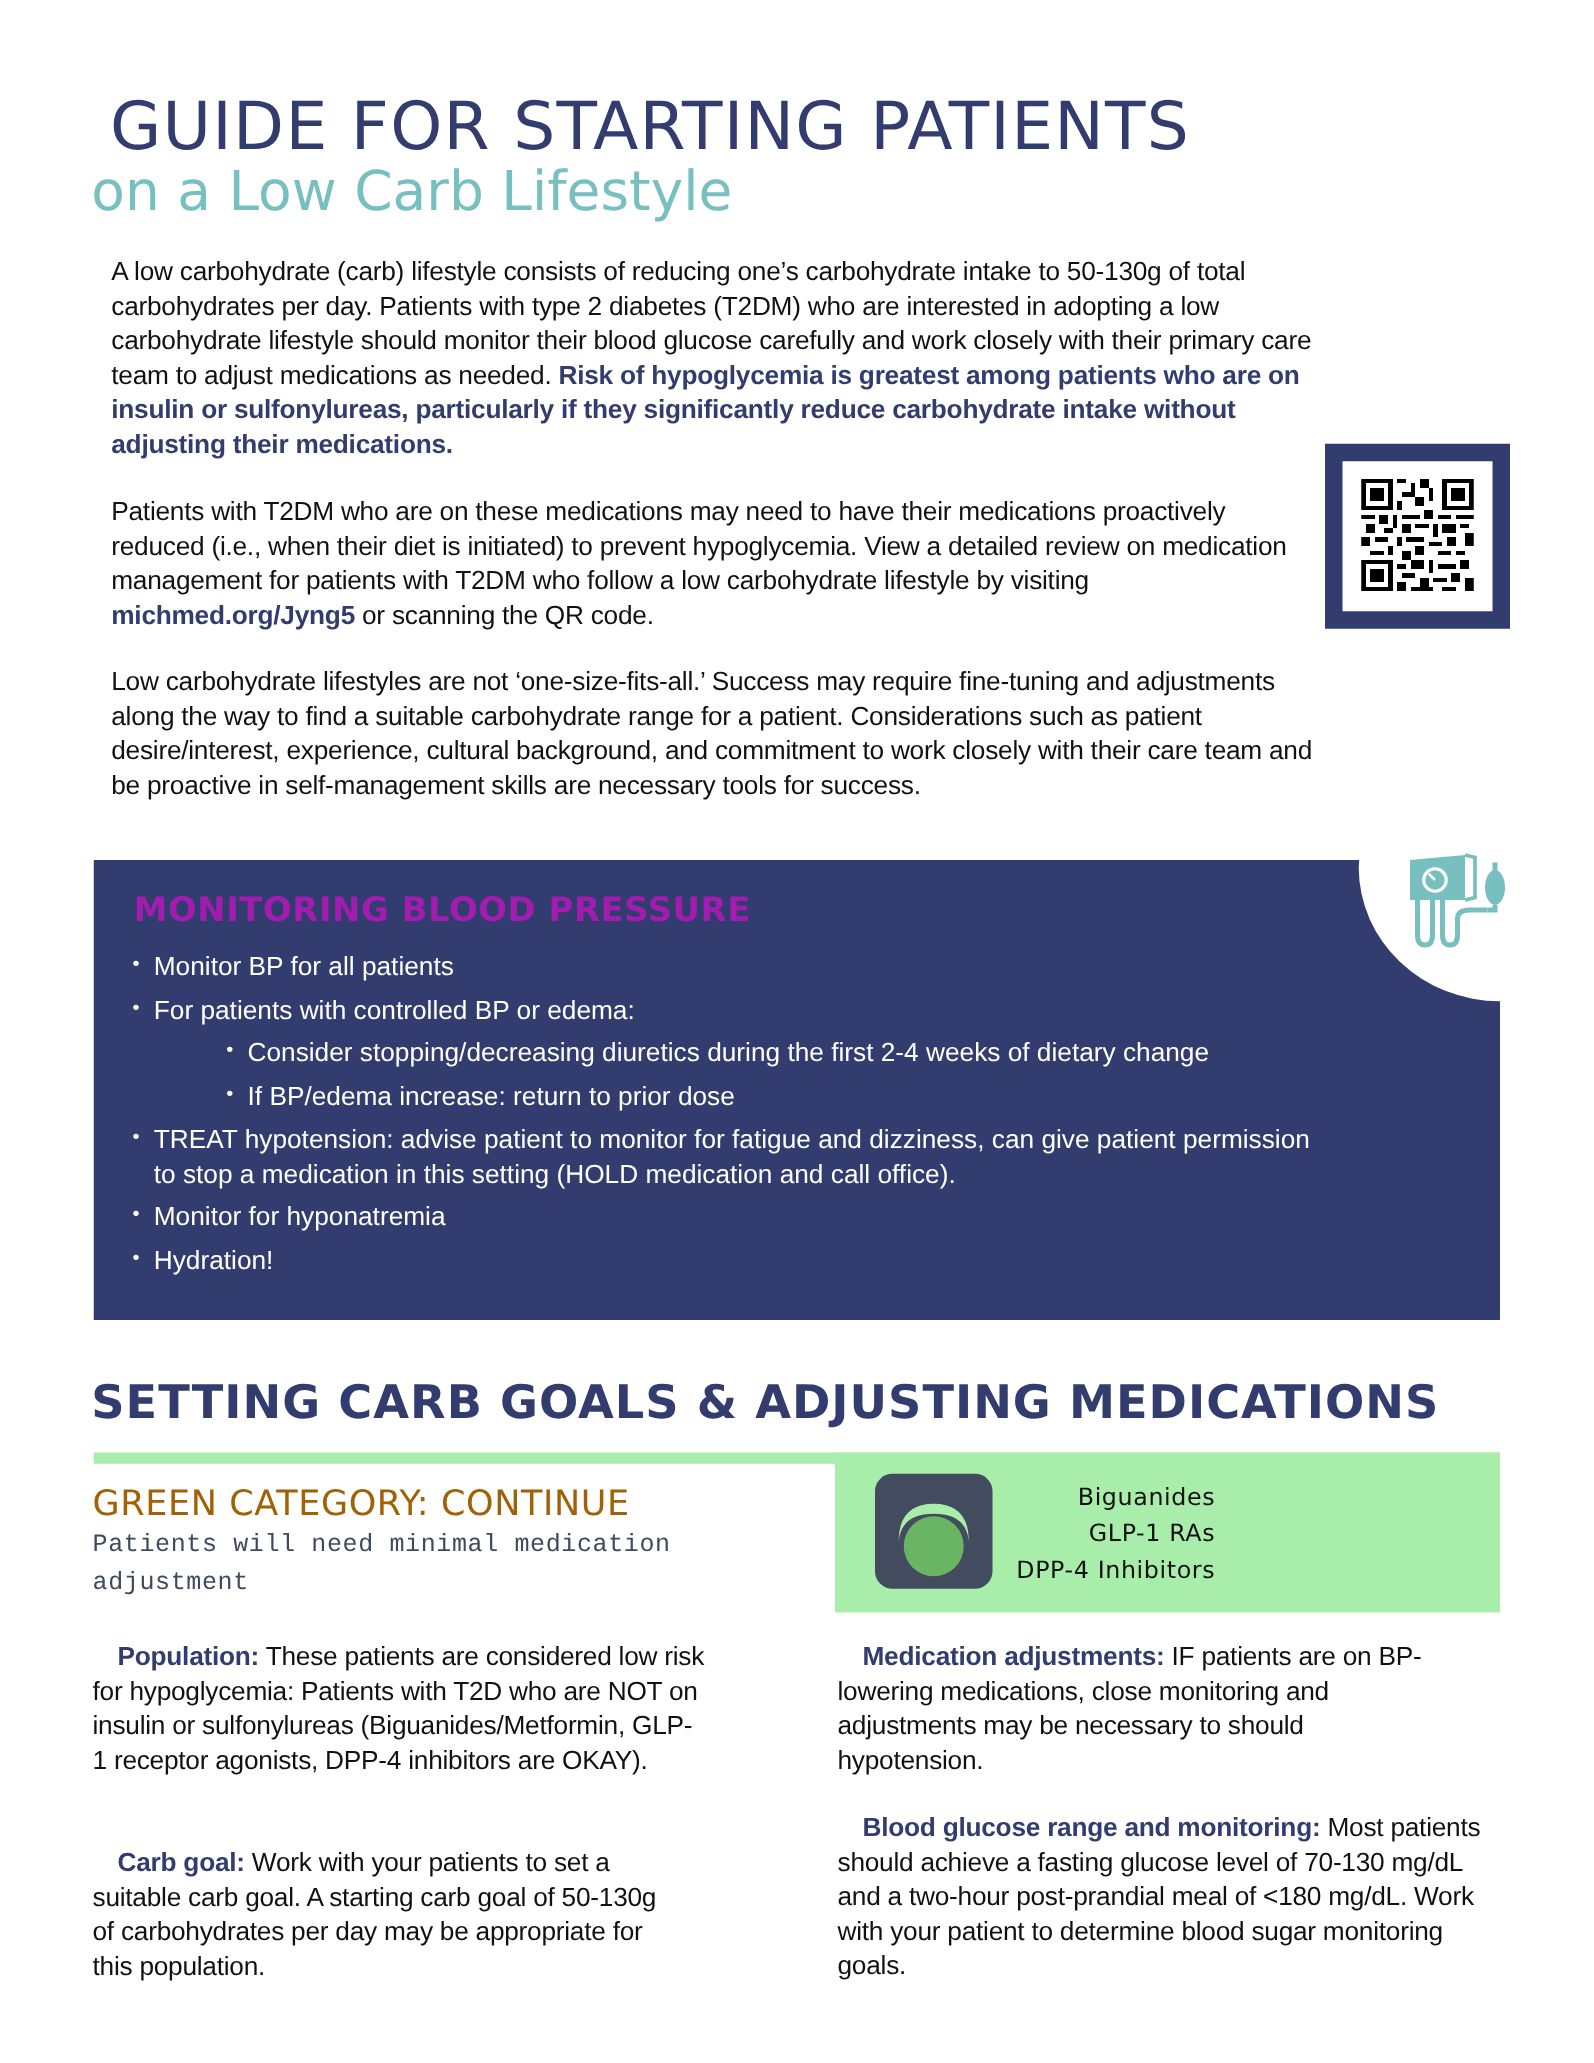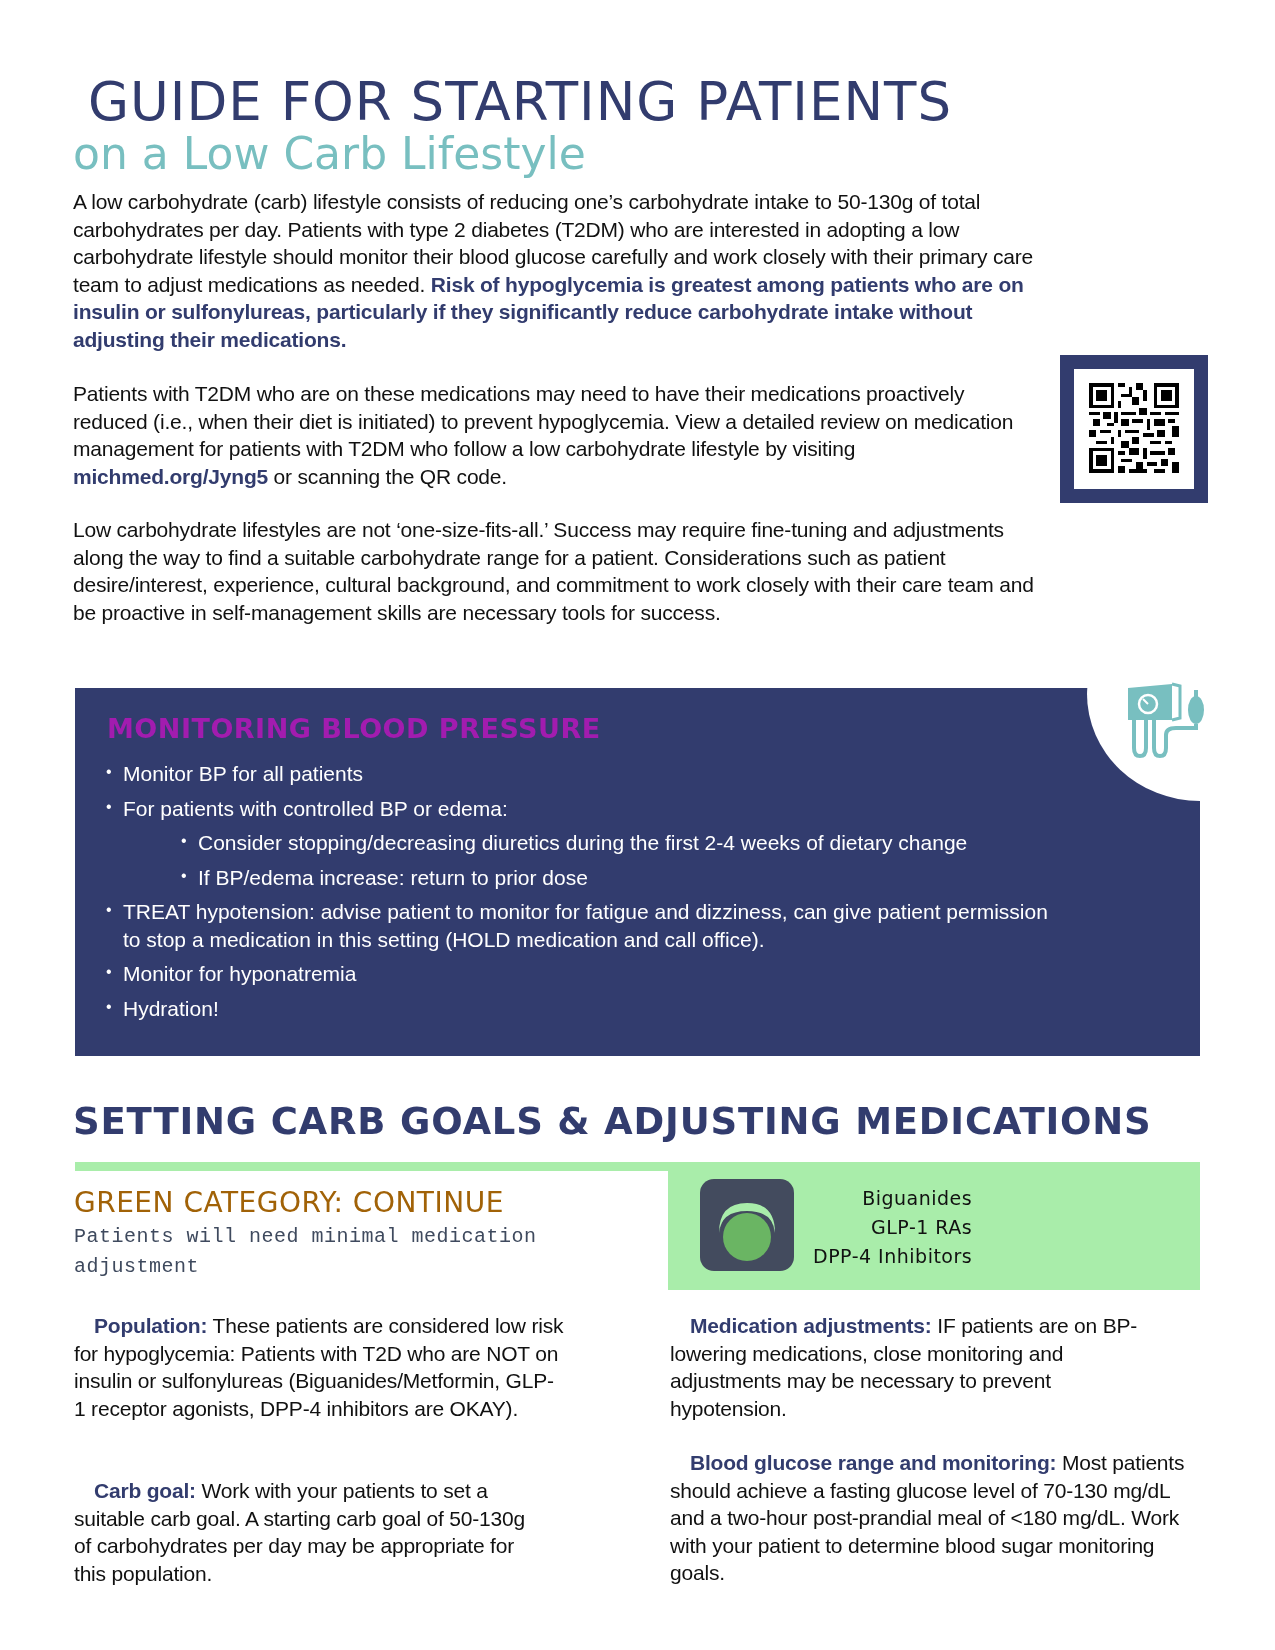--- a/index.html
+++ b/index.html
@@ -10,21 +10,21 @@
   .title {
     position: absolute; left: 73px; top: 60px; margin: 15px;
     font-family: "DejaVu Sans", sans-serif; font-weight: normal; font-size: 53px; letter-spacing: 1px;
     color: #323c6e; line-height: 1;
   }
   .subtitle {
     position: absolute; left: 73px; top: 132px; margin: 0;
     font-family: "DejaVu Sans", sans-serif; font-size: 44px; color: #78bfc0; line-height: 1; font-weight: 500;
   }
   .para {
-    position: absolute; left: 73px; width: 975px; margin: 0;
+    position: absolute; left: 73px; width: 975px; margin: 16px;
     font-size: 21px; line-height: 27.5px; letter-spacing: -0.2px;
   }
   .para b { color: #323c6e; }
   .qr-frame {
     position: absolute; left: 1060px; top: 355px; width: 148px; height: 148px; background: #323c6e;
   }
   .qr-inner {
     position: absolute; left: 14px; top: 14px; width: 120px; height: 120px; background: #ffffff;
   }
   .qr-inner svg { position: absolute; left: 15px; top: 14px; }
@@ -193,15 +193,15 @@
 <ul class="med-list">
   <li>Biguanides</li>
   <li>GLP-1 RAs</li>
   <li>DPP-4 Inhibitors</li>
 </ul>
 
 <p class="col-text" style="left:74px;top:1312px;width:490px;"><b>Population:</b><span> These patients are considered low risk for hypoglycemia: Patients with T2D who are NOT on insulin or sulfonylureas (Biguanides/Metformin, GLP-1 receptor agonists, DPP-4 inhibitors are OKAY).</span></p>
 
 <p class="col-text" style="left:74px;top:1477px;width:470px;"><b>Carb goal:</b><span> Work with your patients to set a suitable carb goal. A starting carb goal of 50-130g of carbohydrates per day may be appropriate for this population.</span></p>
 
-<p class="col-text" style="left:670px;top:1312px;width:490px;"><b>Medication adjustments:</b><span> IF patients are on BP-lowering medications, close monitoring and adjustments may be necessary to prevent hypotension.</span></p>
+<p class="col-text" style="left:670px;top:1312px;width:490px;"><b>Medication adjustments:</b><span> IF patients are on BP-lowering medications, close monitoring and adjustments may be necessary to should hypotension.</span></p>
 
 <p class="col-text" style="left:670px;top:1449px;width:530px;"><b>Blood glucose range and monitoring:</b><span> Most patients should achieve a fasting glucose level of 70-130 mg/dL and a two-hour post-prandial meal of &lt;180 mg/dL. Work with your patient to determine blood sugar monitoring goals.</span></p>
 
 </body></html>

